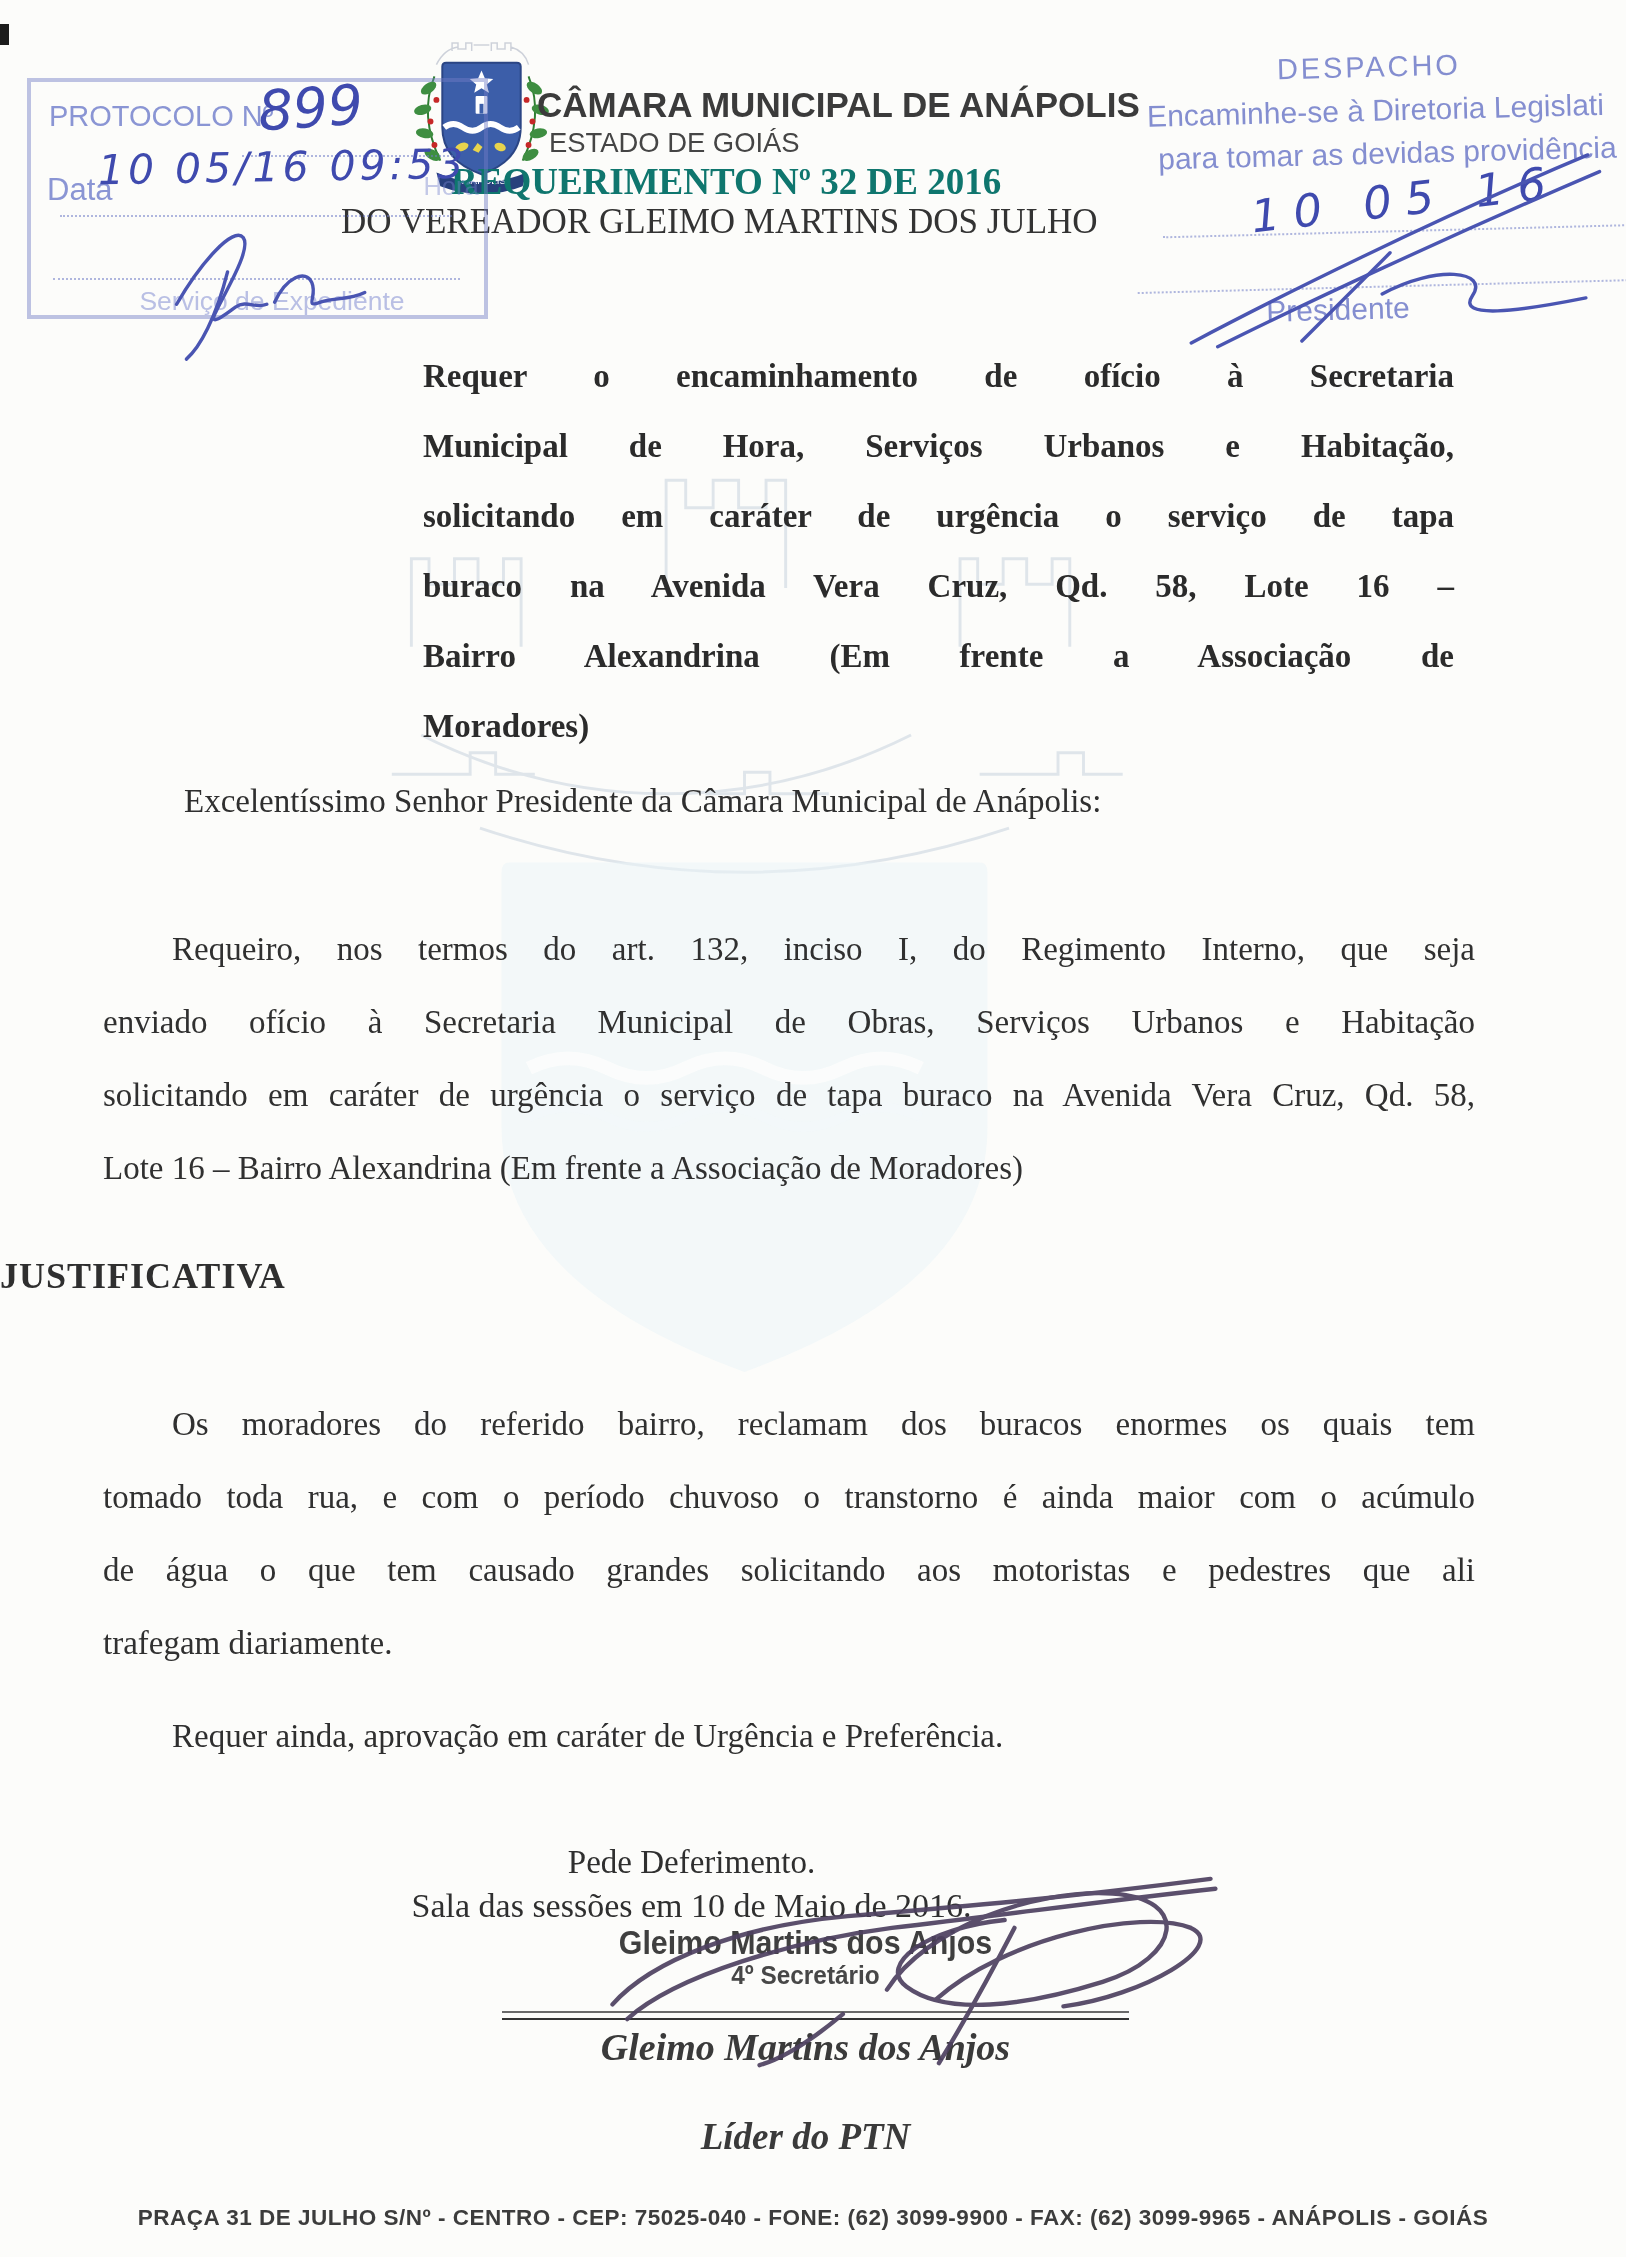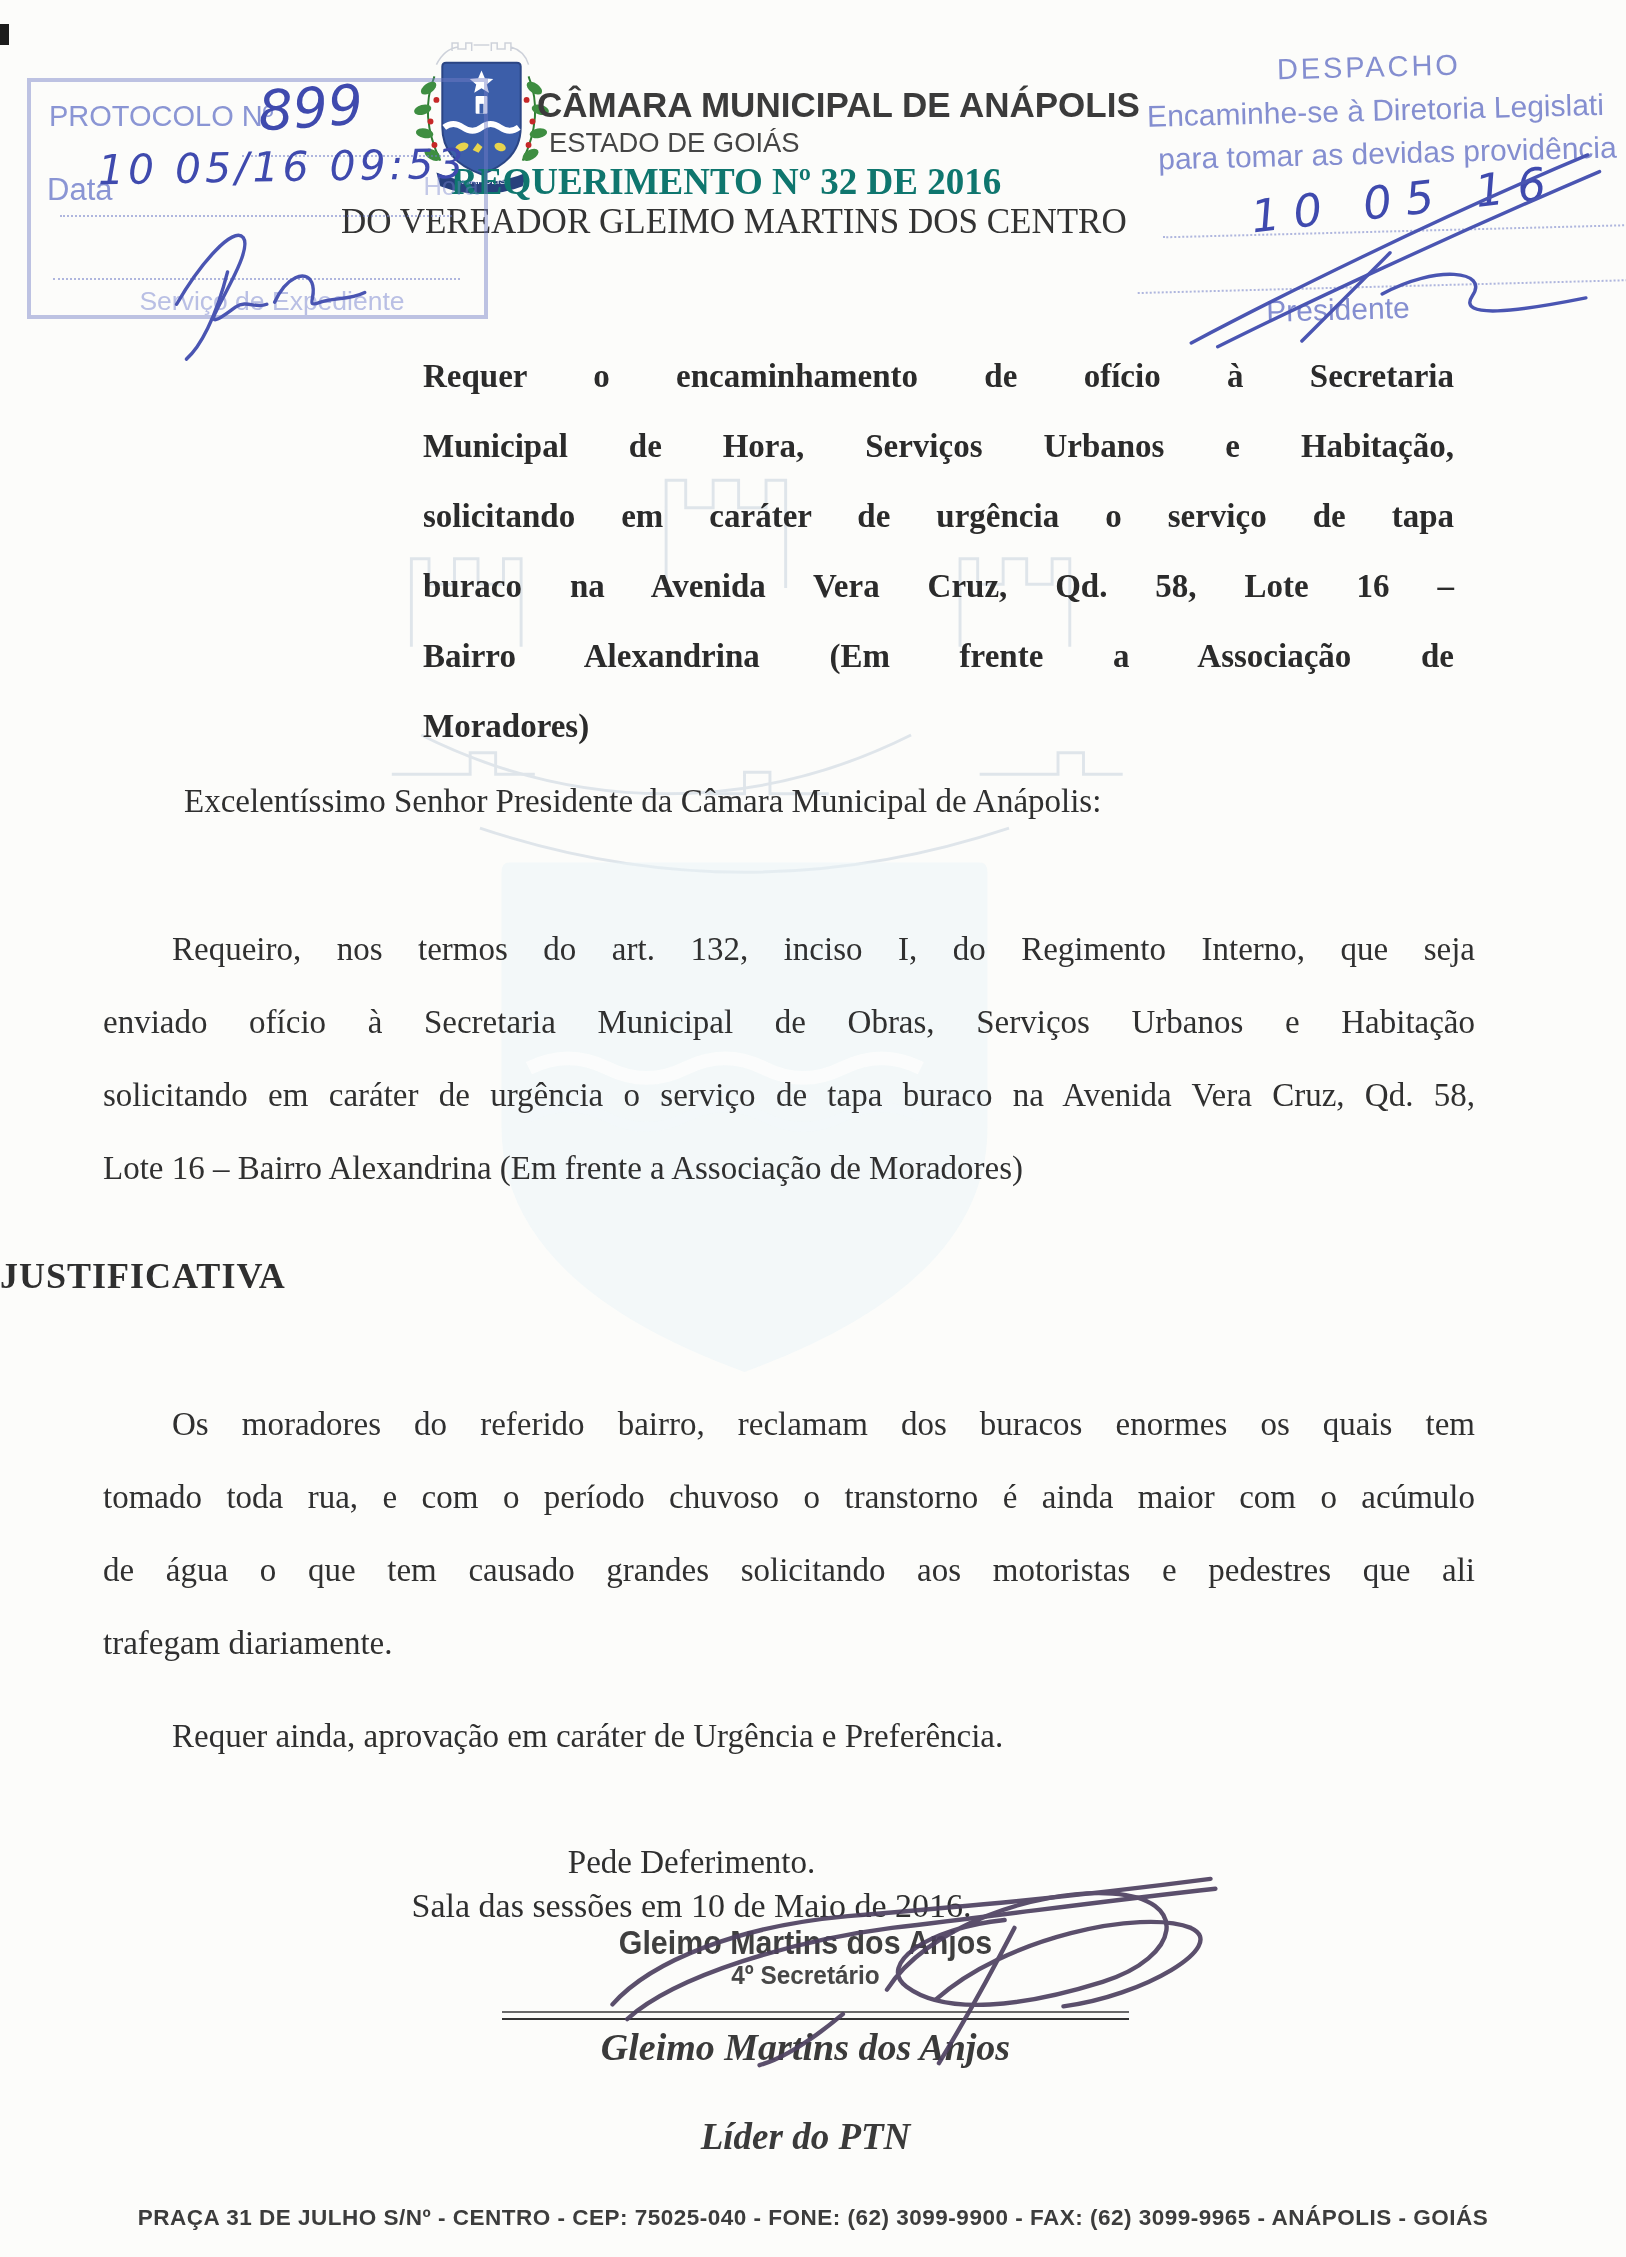--- a/index.html
+++ b/index.html
@@ -161,21 +161,21 @@
       <path d="M72 108 l5 4 -4 6 -6 -3 z"></path>
       <ellipse cx="95" cy="112" rx="6" ry="4" transform="rotate(20 95 112)"></ellipse>
     </g>
     <path d="M30 138 q46 20 92 0 l-4 14 q-42 16 -84 0 z" fill="#27407c"></path>
     <text x="76" y="150" text-anchor="middle" font-family="Liberation Sans, sans-serif" font-size="10" fill="#ffffff">ANÁPOLIS</text>
   </svg>
 
   <div class="abs org-name nowrap">CÂMARA MUNICIPAL DE ANÁPOLIS</div>
   <div class="abs state-name nowrap">ESTADO DE GOIÁS</div>
   <div class="abs doc-title nowrap">REQUERIMENTO Nº 32 DE 2016</div>
-  <div class="abs doc-author nowrap">DO VEREADOR GLEIMO MARTINS DOS CENTRO</div>
+  <div class="abs doc-author nowrap">DO VEREADOR GLEIMO MARTINS DOS JULHO</div>
 
   <div class="abs despacho">
     <div class="title nowrap">DESPACHO</div>
     <div class="l1">Encaminhe-se à Diretoria Legislati</div>
     <div class="l2">para tomar as devidas providência</div>
     <div class="hand hand-date">10  05  16</div>
     <div class="dotline dot1"></div>
     <div class="dotline dot2"></div>
     <div class="role nowrap">Presidente</div>
   </div>

